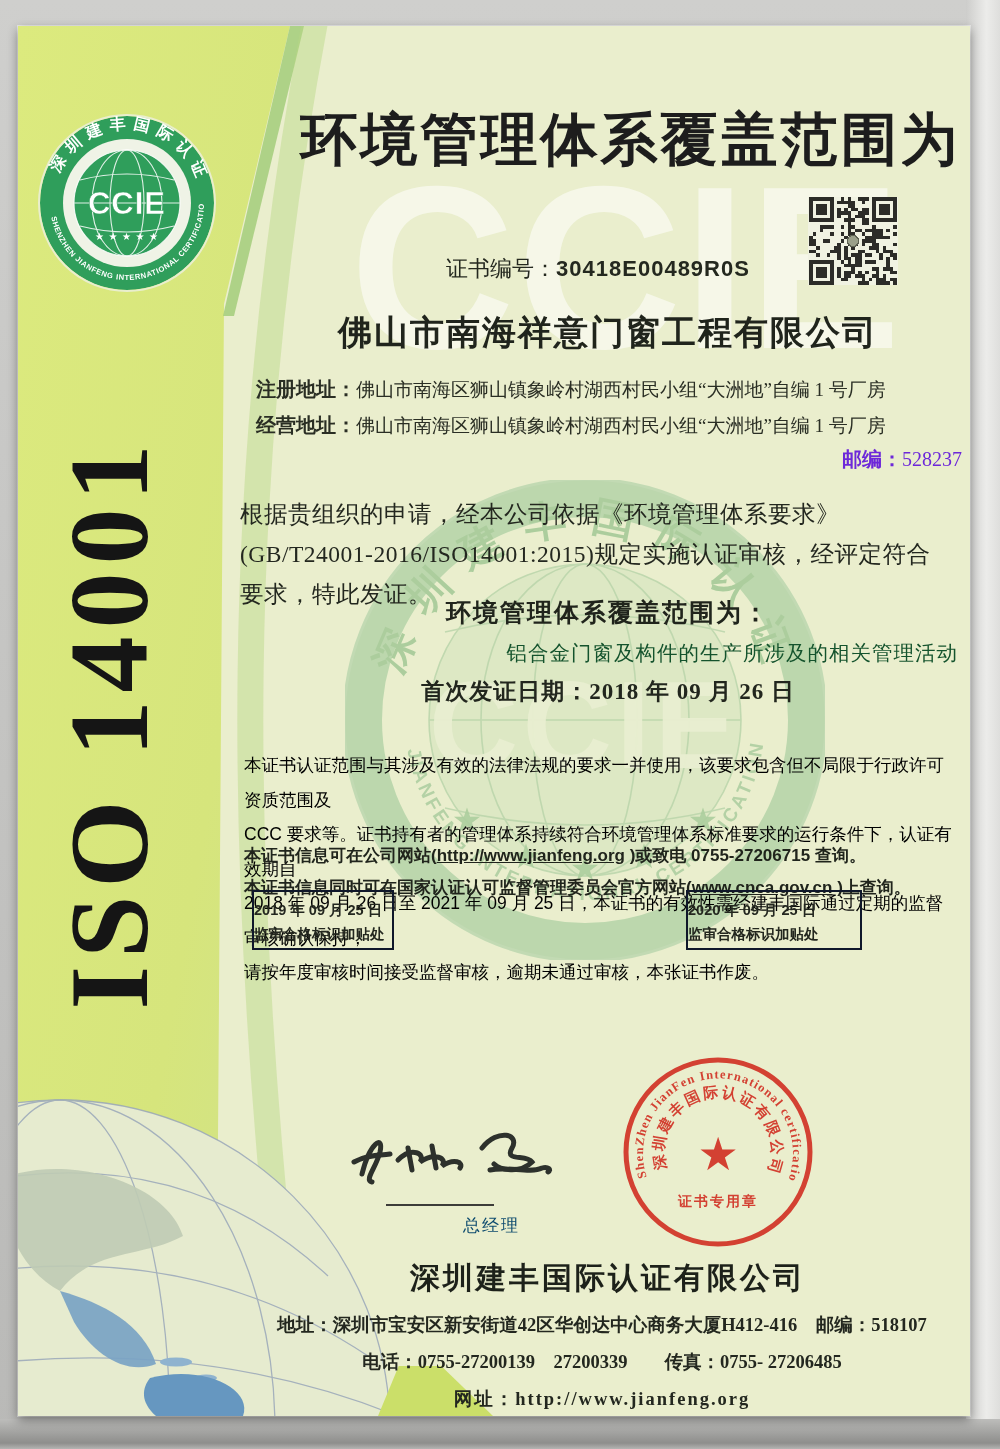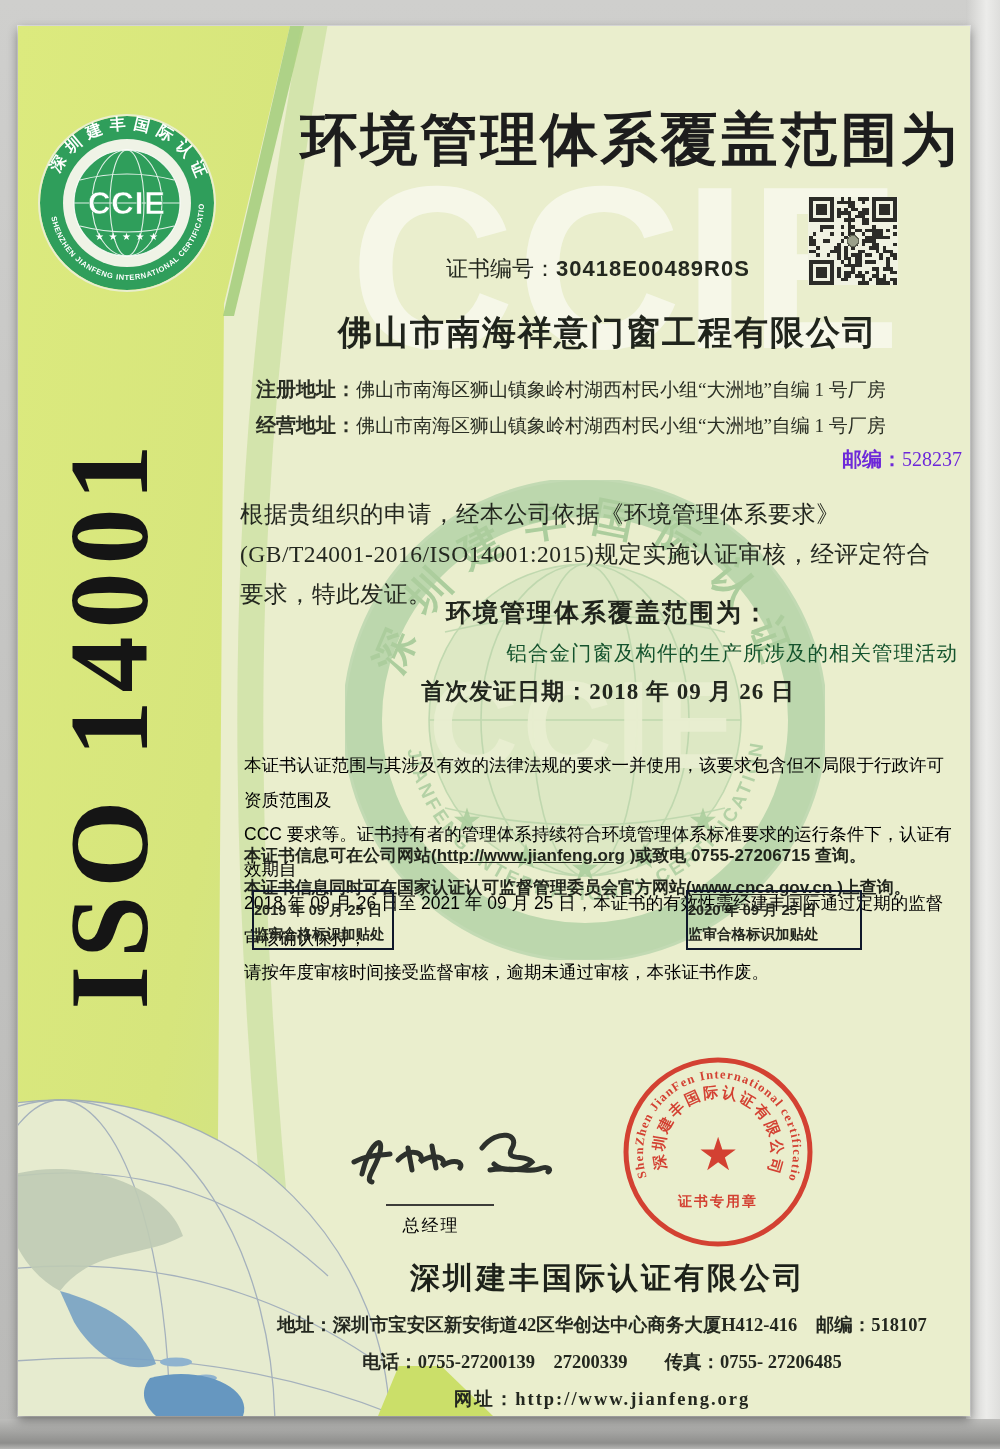--- a/index.html
+++ b/index.html
@@ -93,22 +93,22 @@
   .info-line .tel { font-weight:700; }
 
   .stamp-box { position:absolute; border:2px solid #0f172a; height:60px; padding-top:6px;
     font-family:"Liberation Sans","DejaVu Sans",sans-serif;
     font-size:14.5px; font-weight:700; color:#23271f; text-align:left; line-height:24px; }
   .stamp-box.b1 { left:234px; top:864px; width:142px; }
   .stamp-box.b2 { left:668px; top:864px; width:176px; }
 
   .signature { position:absolute; left:322px; top:1078px; width:220px; height:100px; }
   .sig-line { position:absolute; left:368px; top:1178px; width:108px; height:2px; background:#3d3d39; }
-  .signer-title { position:absolute; left:343px; top:1188px; width:140px; text-align:center;
-    font-size:17px; color:#000000; letter-spacing:2px; }
+  .signer-title { position:absolute; left:362px; top:1188px; width:140px; text-align:right;
+    font-size:17px; color:#0c4a6e; letter-spacing:2px; }
 
   .seal { position:absolute; left:598px; top:1024px; width:204px; height:204px; opacity:.93; }
 
   .issuer-name { position:absolute; left:240px; top:1232px; width:700px; text-align:center;
     font-family:"Liberation Sans","DejaVu Sans",sans-serif;
     font-size:30px; font-weight:800; letter-spacing:3px; color:#1d211a; white-space:nowrap; }
   .issuer-line { position:absolute; left:226px; width:716px; text-align:center;
     font-size:18.5px; font-weight:700; color:#23271f; white-space:nowrap; }
   .issuer-line.web { letter-spacing:2px; }
 

